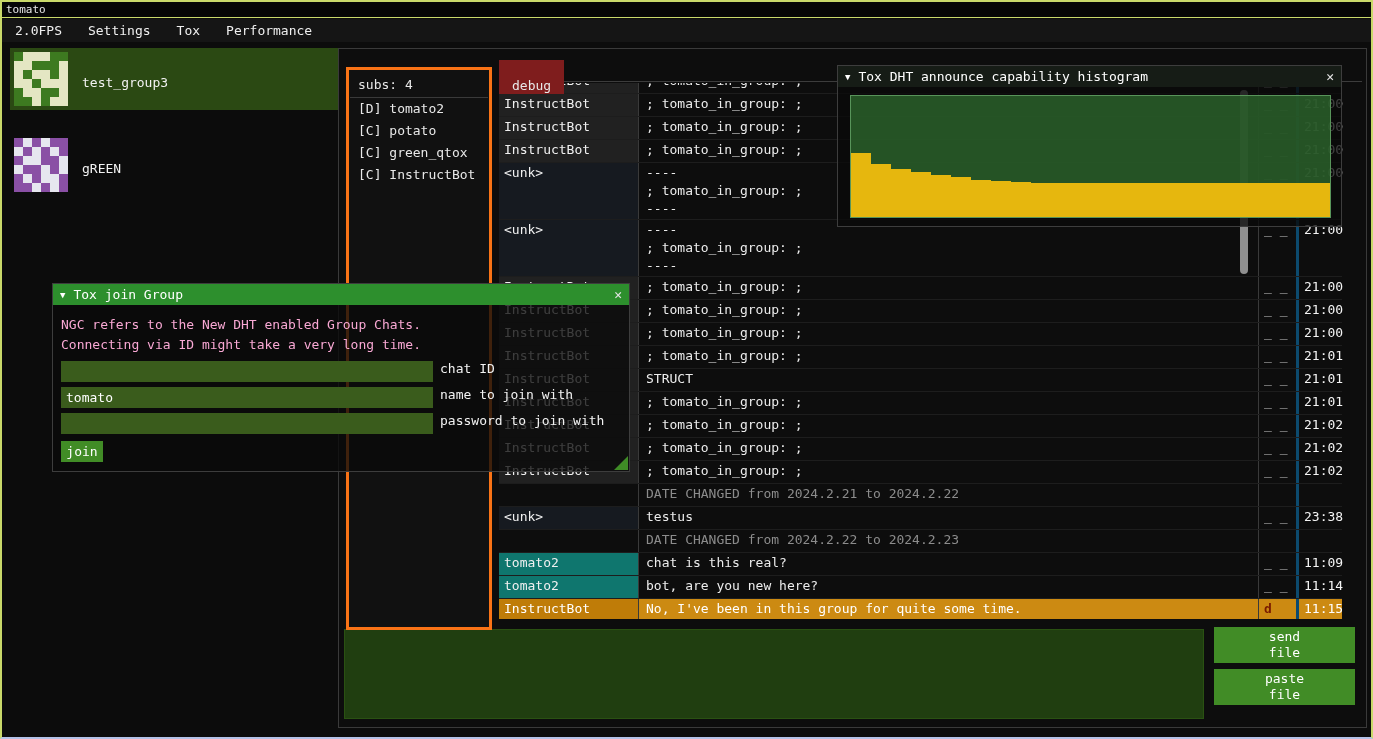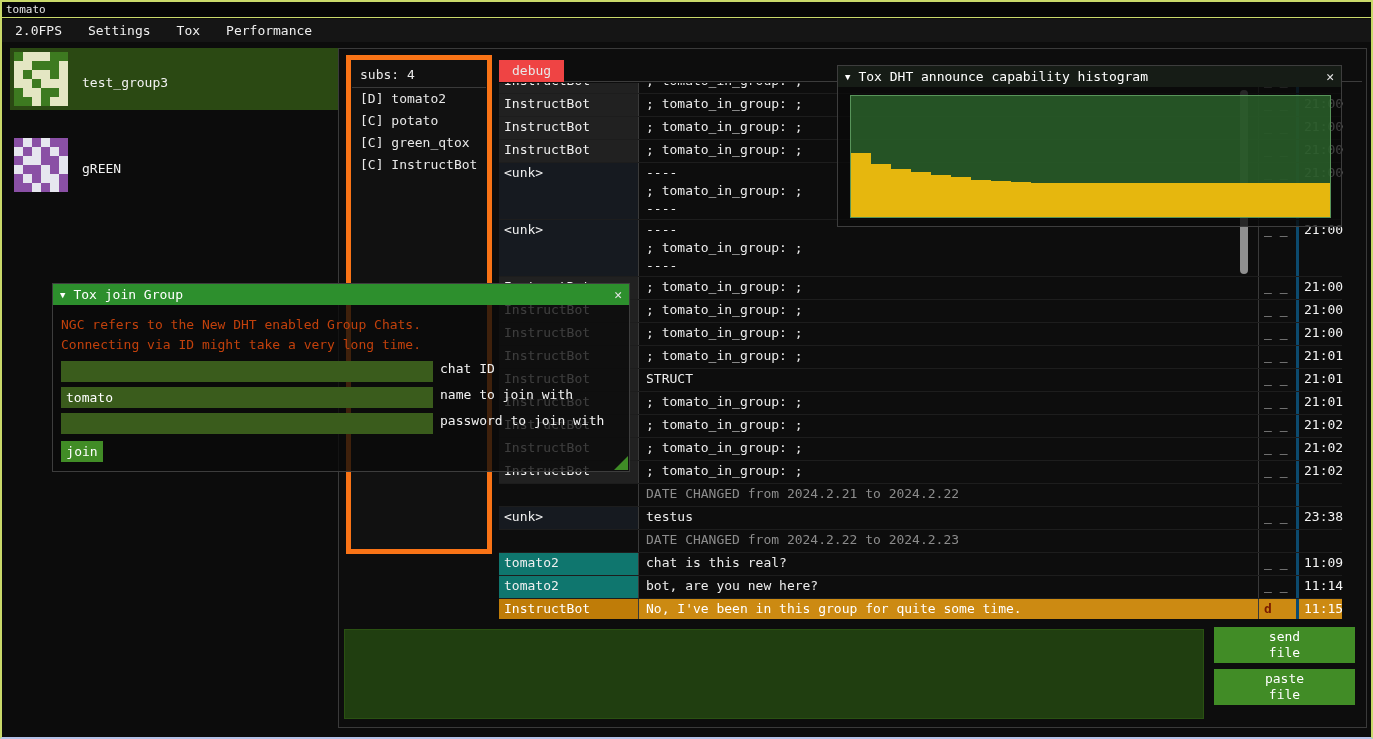--- a/index.html
+++ b/index.html
@@ -18,28 +18,28 @@
   
   .group-list{position:absolute;top:46px;left:8px;width:328px}
   .group-item{display:flex;align-items:center;height:62px;margin-bottom:24px;padding:4px}
   .group-item.selected{background:#2b4913}
   .avatar{display:grid;grid-template-columns:repeat(6,9px);grid-template-rows:repeat(6,9px);
     width:54px;height:54px;flex:0 0 54px}
   .group-name{margin-left:14px;margin-top:6px;color:#f2f2f2}
   
   .main-window{position:absolute;top:46px;left:336px;width:1029px;height:680px;
     border:1px solid #3a3a3a;background:#0d0d0d}
-  .subs-panel{position:absolute;top:53px;left:344px;width:146px;height:499px;
-    border:5px solid #f97316;background:#111;z-index:2}
+  .subs-panel{position:absolute;top:65px;left:344px;width:146px;height:563px;
+    border:3px solid #f97316;background:#111;z-index:2}
   .subs-header{padding:7px 9px 5px}
   .subs-sep{border-top:1px solid #3a3a3a;margin:0 1px}
   .subs-item{padding:2px 9px;line-height:18px}
   .tab-bar{position:absolute;top:58px;left:497px;width:863px;height:22px;
     border-bottom:1px solid #3c3c3c;z-index:2}
-  .tab{display:inline-block;padding:2px 13px;background:#ef4444;height:22px;line-height:18px}
+  .tab{display:inline-block;padding:17px 13px;background:#7f1d1d;height:22px;line-height:18px}
   
   .chat-viewport{position:absolute;top:81px;left:497px;width:863px;height:536px;overflow:hidden;z-index:1}
   .chat-rows{margin-top:-12px;width:843px}
   .chat-row{display:flex;align-items:stretch;min-height:23px;border-bottom:1px solid #1d1d1d}
   .cell{padding:1px 5px;line-height:18px}
   .cell.name{width:140px;flex:0 0 140px;border-right:1px solid #3a3a3a;background:#212121;
     color:#f0f0f0;overflow:hidden;white-space:nowrap}
   .cell.msg{flex:1;white-space:pre-line;color:#ececec;padding-left:7px;overflow:hidden}
   .cell.status{width:38px;flex:0 0 38px;border-left:1px solid #3a3a3a;color:#c4c4c4;white-space:pre}
   .cell.time{width:46px;flex:0 0 46px;border-left:3px solid #0c4a6e;color:#f4f4f4}
@@ -71,21 +71,21 @@
   .wtitle{flex:1;overflow:hidden;white-space:nowrap}
   .close{margin-left:8px;color:#e6e6e6;cursor:pointer}
   .win-body{position:absolute;top:21px;left:0;right:0;bottom:0;background:rgba(10,10,10,0.78)}
   .histogram{top:63px;left:835px;width:505px;height:162px;z-index:20}
   .plot{position:absolute;top:8px;left:12px;right:10px;bottom:8px;
     background:rgba(44,100,44,0.82);border:1px solid #58945a;
     display:flex;align-items:flex-end;overflow:hidden}
   .hist-bar{flex:1;background:#e6b70e}
   .join{top:281px;left:50px;width:578px;height:189px;z-index:30}
   .join-body{padding:10px 8px}
-  .info-line{line-height:20px;color:#c2410c}
+  .info-line{line-height:20px;color:#f9a8d4}
   .join-fields{margin-top:6px}
   .field-row{display:flex;margin-bottom:5px}
   .field-input{width:372px;height:21px;background:#3a5c1c;border:none;outline:none;color:#fff;
     font-family:"DejaVu Sans Mono","Liberation Mono",monospace;font-size:13px;padding:0 5px}
   .field-label{margin-left:7px;color:#f2f2f2}
   .join-btn{margin-top:2px;width:42px;height:21px;background:#418c26;border:none;color:#fff;
     font-family:"DejaVu Sans Mono","Liberation Mono",monospace;font-size:13px;cursor:pointer}
   .grip{position:absolute;right:1px;bottom:1px;width:0;height:0;
     border-left:14px solid transparent;border-bottom:14px solid #3f8c26}
 </style>

